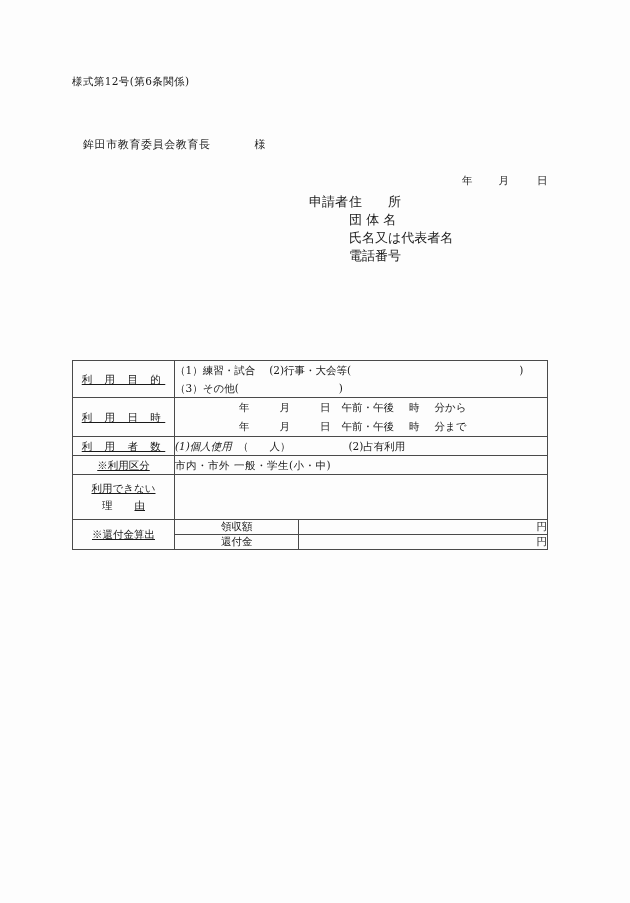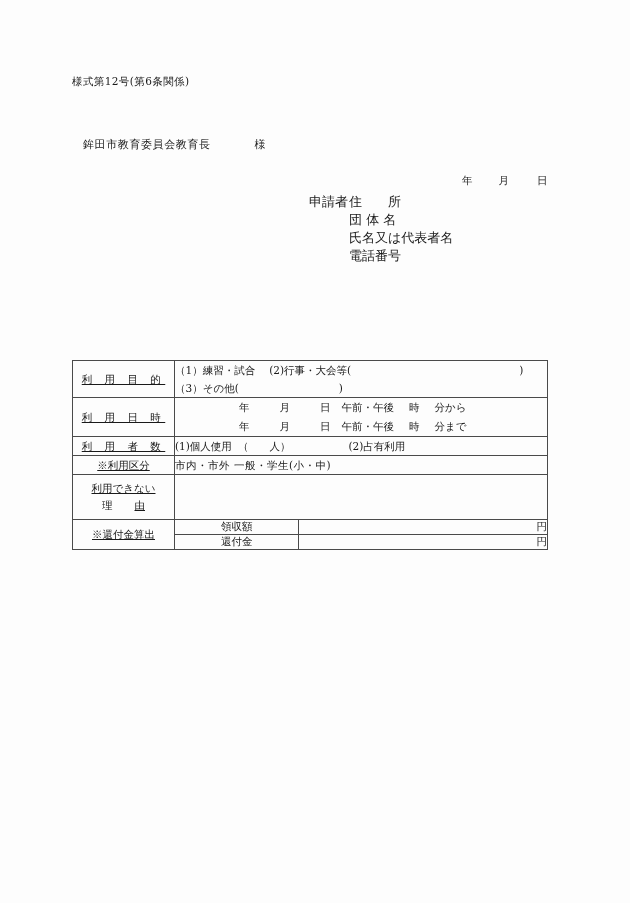--- a/index.html
+++ b/index.html
@@ -137,21 +137,21 @@
   .paren-long { display: inline-block; width: 168px; }
   .paren-mid { display: inline-block; width: 100px; }
 
   .dt-row { white-space: nowrap; padding-left: 64px; }
   .dt-row .y { display: inline-block; margin-right: 30px; }
   .dt-row .m { display: inline-block; margin-right: 30px; }
   .dt-row .d { display: inline-block; margin-right: 11px; }
   .dt-row .ap { display: inline-block; margin-right: 15px; }
   .dt-row .h { display: inline-block; margin-right: 15px; }
 
-  .users-1 { display: inline-block; margin-right: 6px; }
+  .users-1 { display: inline-block; margin-right: 6px; font-style: italic; }
   .users-gap { display: inline-block; width: 58px; }
 
   .kubun { padding-left: 32px; letter-spacing: 0.5px; }
   .kubun .g { display: inline-block; margin-right: 4px; }
 
   .reason-cell { height: 44px; }
   .reason-lbl { line-height: 17px; text-align: center; }
   .reason-lbl .l2 { letter-spacing: 0; }
   .reason-lbl .l2 .sp { display: inline-block; letter-spacing: 22px; }
 

